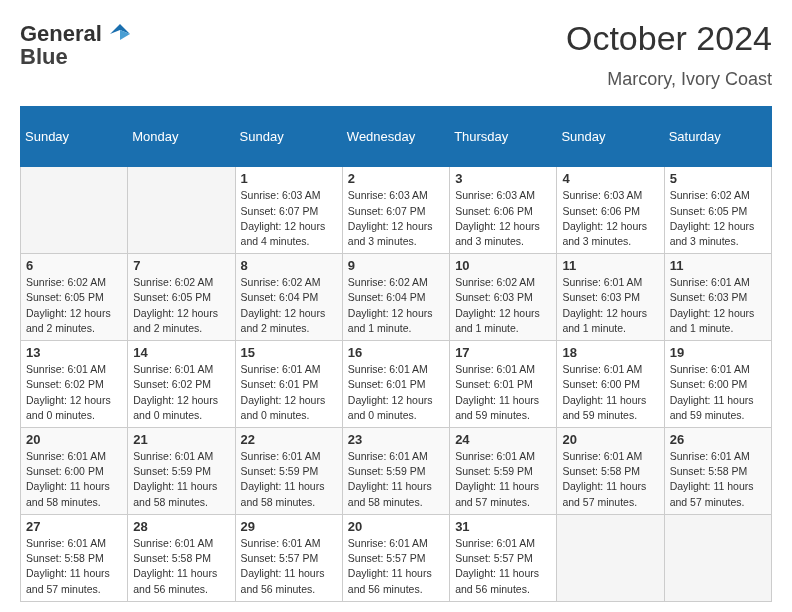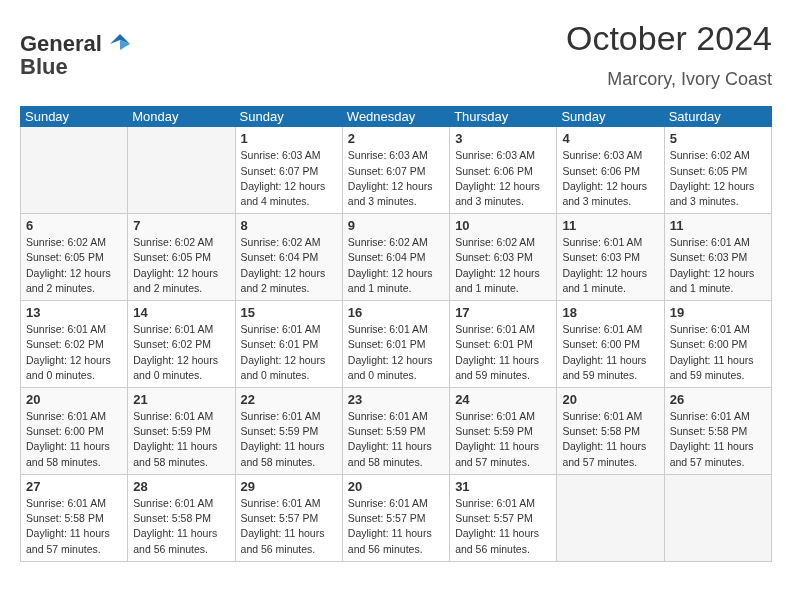--- a/index.html
+++ b/index.html
@@ -6,21 +6,21 @@
     body {
       font-family: Arial, sans-serif;
       background: #fff;
       width: 792px;
       min-height: 612px;
       padding: 20px;
     }
     .header {
       display: flex;
       justify-content: space-between;
-      align-items: center;
+      align-items: flex-start;
       margin-bottom: 16px;
     }
     .logo {
       display: flex;
       flex-direction: column;
       align-items: flex-start;
     }
     .logo-row {
       display: flex;
       align-items: center;
@@ -42,21 +42,21 @@
       margin-top: 12px;
     }
     .calendar {
       width: 100%;
       border-collapse: collapse;
       font-size: 11px;
     }
     .calendar th {
       background-color: #1a6faf;
       color: #fff;
-      padding: 2px 4px;
+      padding: 22px 4px;
       text-align: left;
       font-size: 13px;
       font-weight: normal;
       border: 1px solid #1a6faf;
     }
     .calendar td {
       border: 1px solid #ccc;
       vertical-align: top;
       padding: 4px 5px;
       width: calc(100% / 7);

